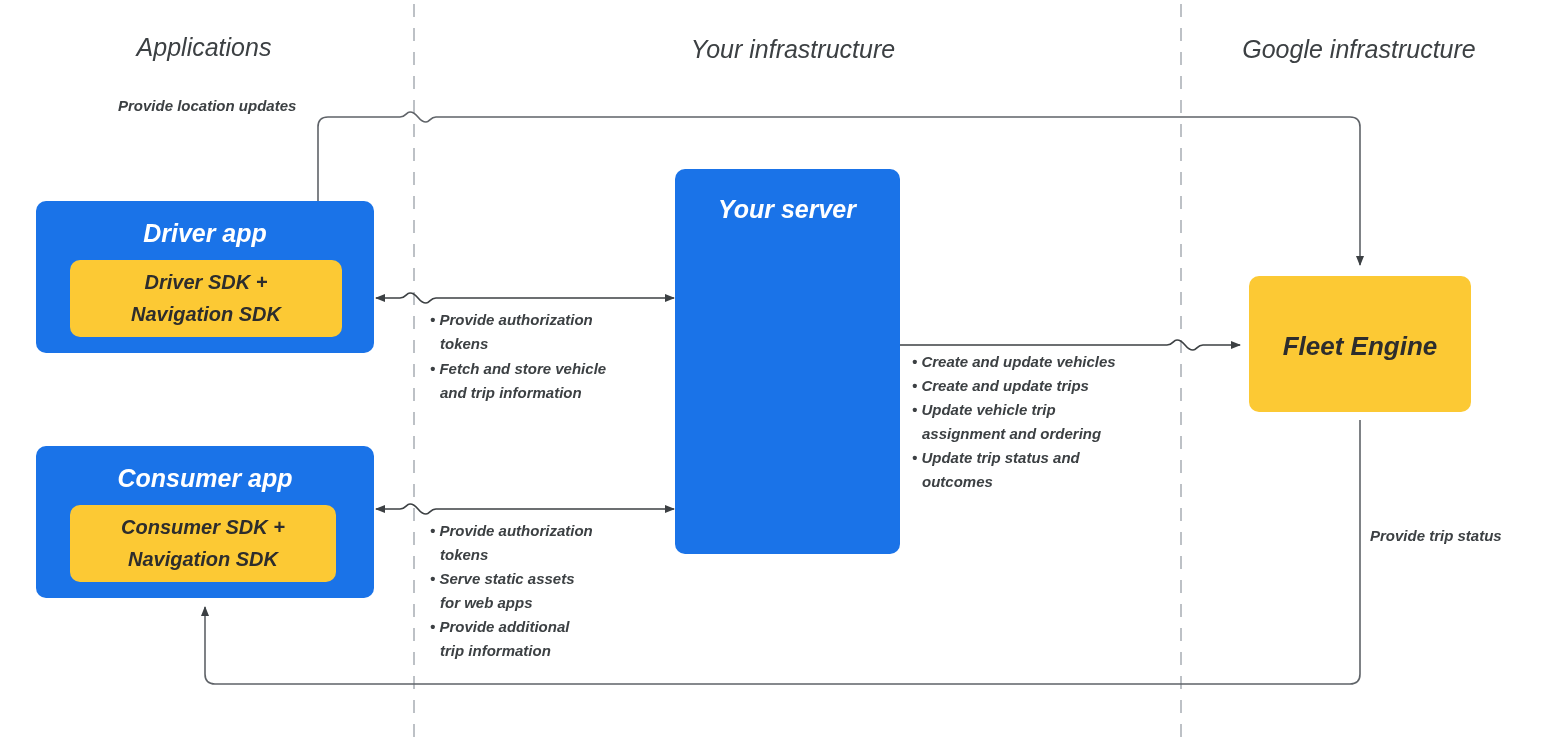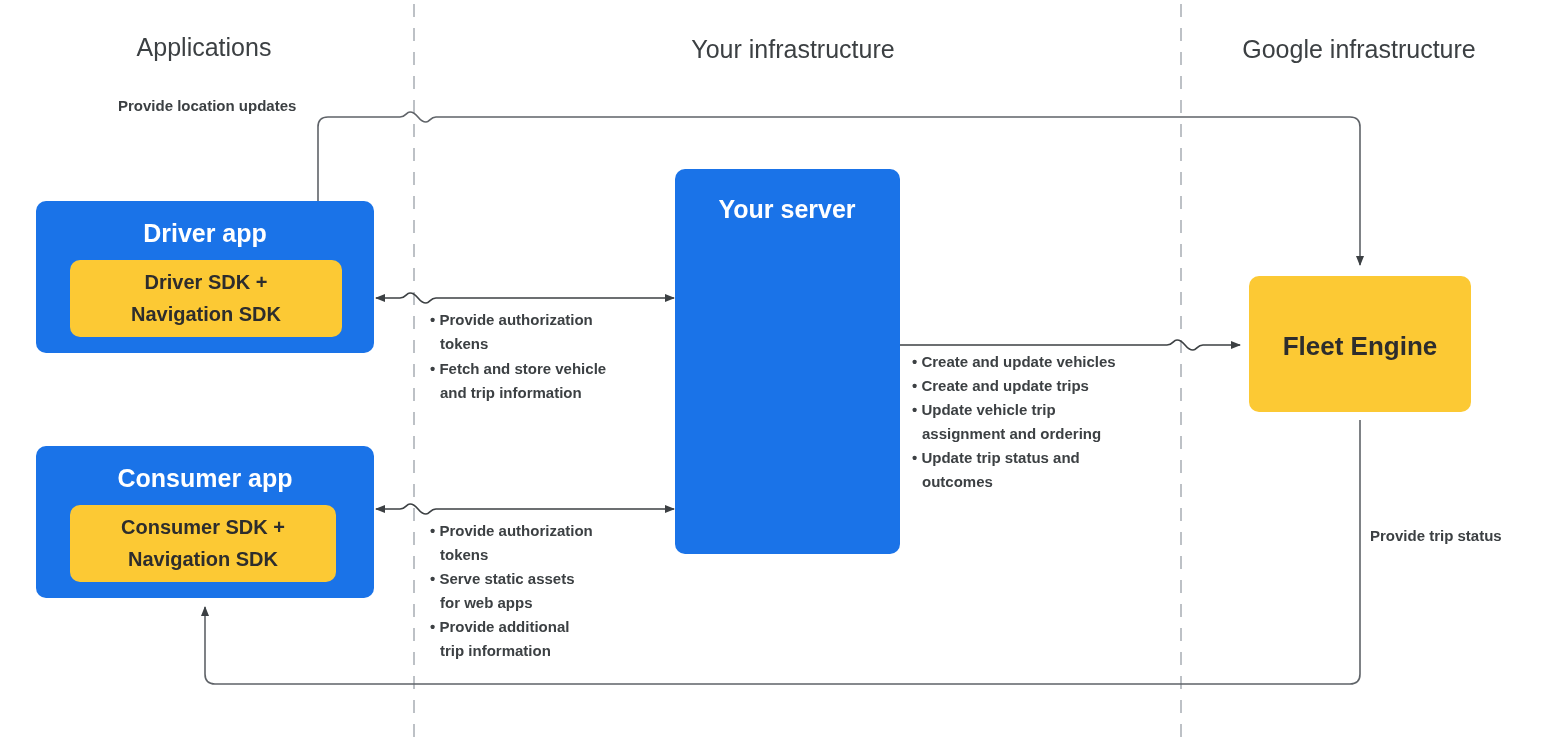--- a/index.html
+++ b/index.html
@@ -11,20 +11,21 @@
   body {
     font-family: "Liberation Sans", sans-serif;
     width: 1559px;
     height: 742px;
     overflow: hidden;
   }
   #diagram-root {
     position: relative;
     width: 1559px;
     height: 742px;
+    font-style: italic;
   }
   svg#diagram-svg {
     position: absolute;
     top: 0;
     left: 0;
     width: 1559px;
     height: 742px;
   }
   .zone-header {
     font-size: 25px;

